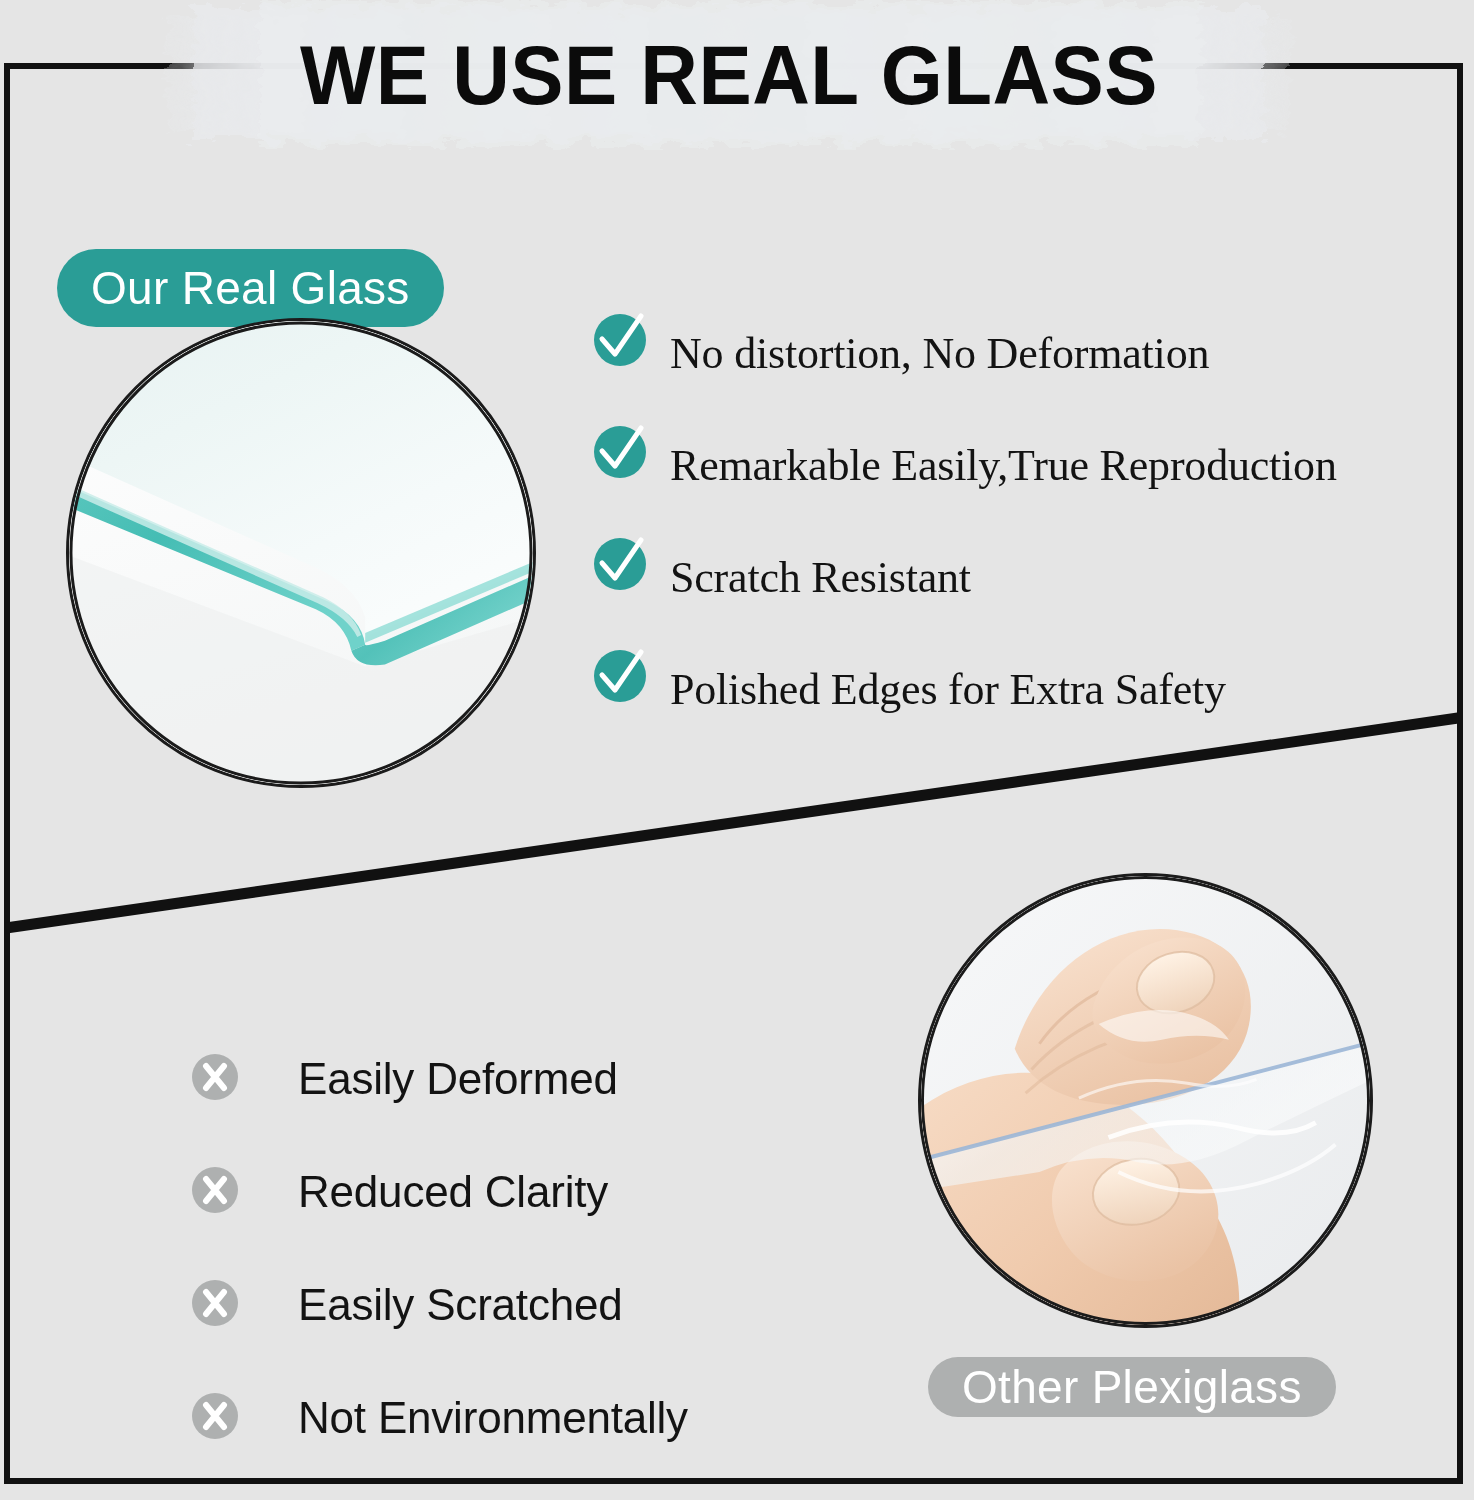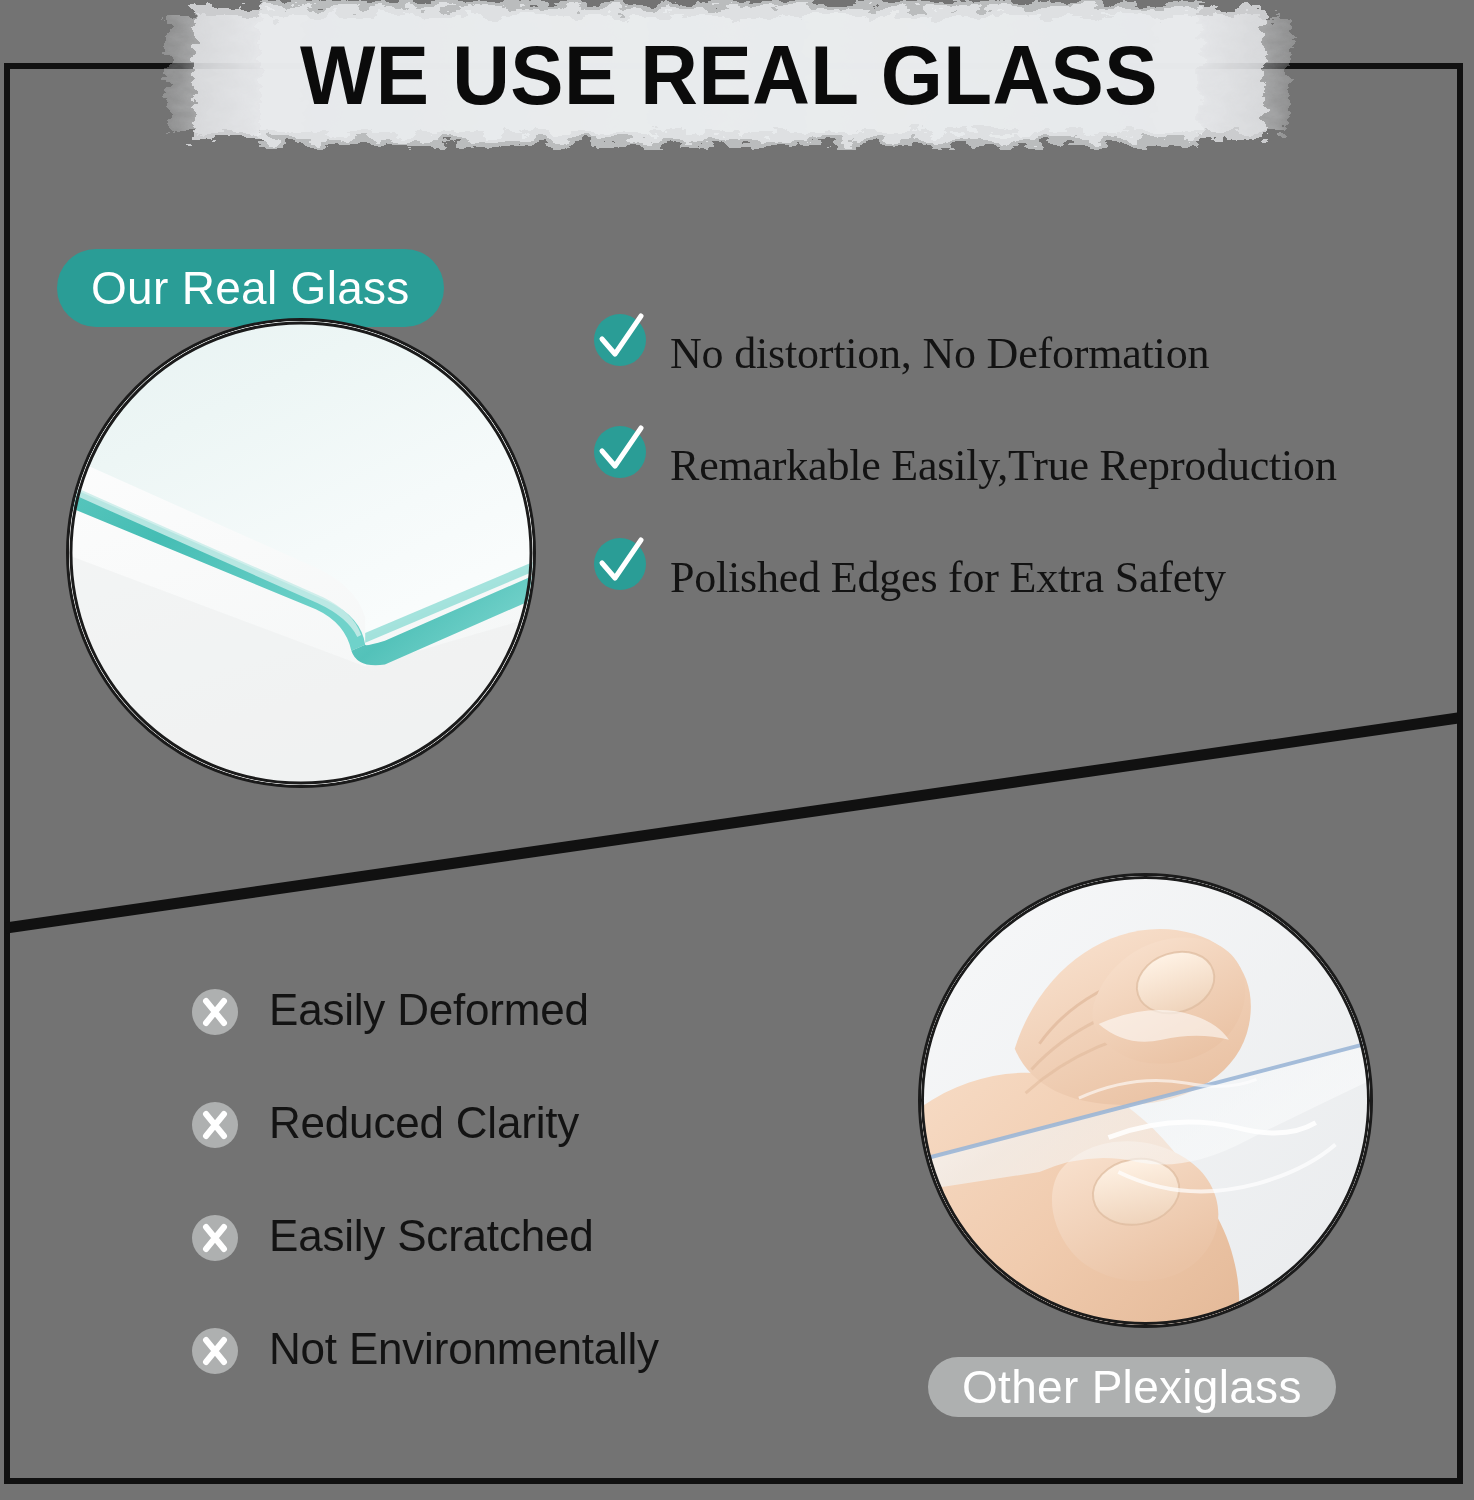--- a/index.html
+++ b/index.html
@@ -10,21 +10,21 @@
     height: 1500px;
     background: #ffffff;
     font-family: "Liberation Sans", sans-serif;
     overflow: hidden;
   }
 
   #poster {
     position: relative;
     width: 1474px;
     height: 1500px;
-    background: #737373;
+    background: #e5e5e5;
     overflow: hidden;
   }
 
   
   .frame {
     position: absolute;
     left: 4px;
     top: 63px;
     width: 1459px;
     height: 1421px;
@@ -158,21 +158,22 @@
   .con-list {
     position: absolute;
     left: 191px;
     top: 988px;
     width: 640px;
   }
   .con-item {
     position: relative;
     height: 113px;
     display: flex;
-    align-items: flex-start;
+    align-items: flex-end;
+    gap: 29px;
   }
   .x-badge {
     position: relative;
     flex: 0 0 auto;
     width: 48px;
     height: 48px;
     margin-right: 30px;
   }
   .x-badge svg { display: block; width: 48px; height: 48px; }
   .con-label {
@@ -280,20 +281,29 @@
     <div class="pro-item">
       <span class="check-badge">
         <svg viewBox="0 0 56 56">
           <circle cx="28" cy="28" r="26" fill="#2A9D96"></circle>
           <path d="M10 27 L23 42 L49 4" fill="none" stroke="#FFFFFF" stroke-width="5" stroke-linecap="round" stroke-linejoin="round"></path>
         </svg>
       </span>
       <span class="pro-label">Remarkable Easily,True Reproduction</span>
     </div>
 
+    <div class="pro-item">
+      <span class="check-badge">
+        <svg viewBox="0 0 56 56">
+          <circle cx="28" cy="28" r="26" fill="#2A9D96"></circle>
+          <path d="M10 27 L23 42 L49 4" fill="none" stroke="#FFFFFF" stroke-width="5" stroke-linecap="round" stroke-linejoin="round"></path>
+        </svg>
+      </span>
+      <span class="pro-label">Scratch Resistant</span>
+    </div>
 
     <div class="pro-item">
       <span class="check-badge">
         <svg viewBox="0 0 56 56">
           <circle cx="28" cy="28" r="26" fill="#2A9D96"></circle>
           <path d="M10 27 L23 42 L49 4" fill="none" stroke="#FFFFFF" stroke-width="5" stroke-linecap="round" stroke-linejoin="round"></path>
         </svg>
       </span>
       <span class="pro-label">Polished Edges for Extra Safety</span>
     </div>

